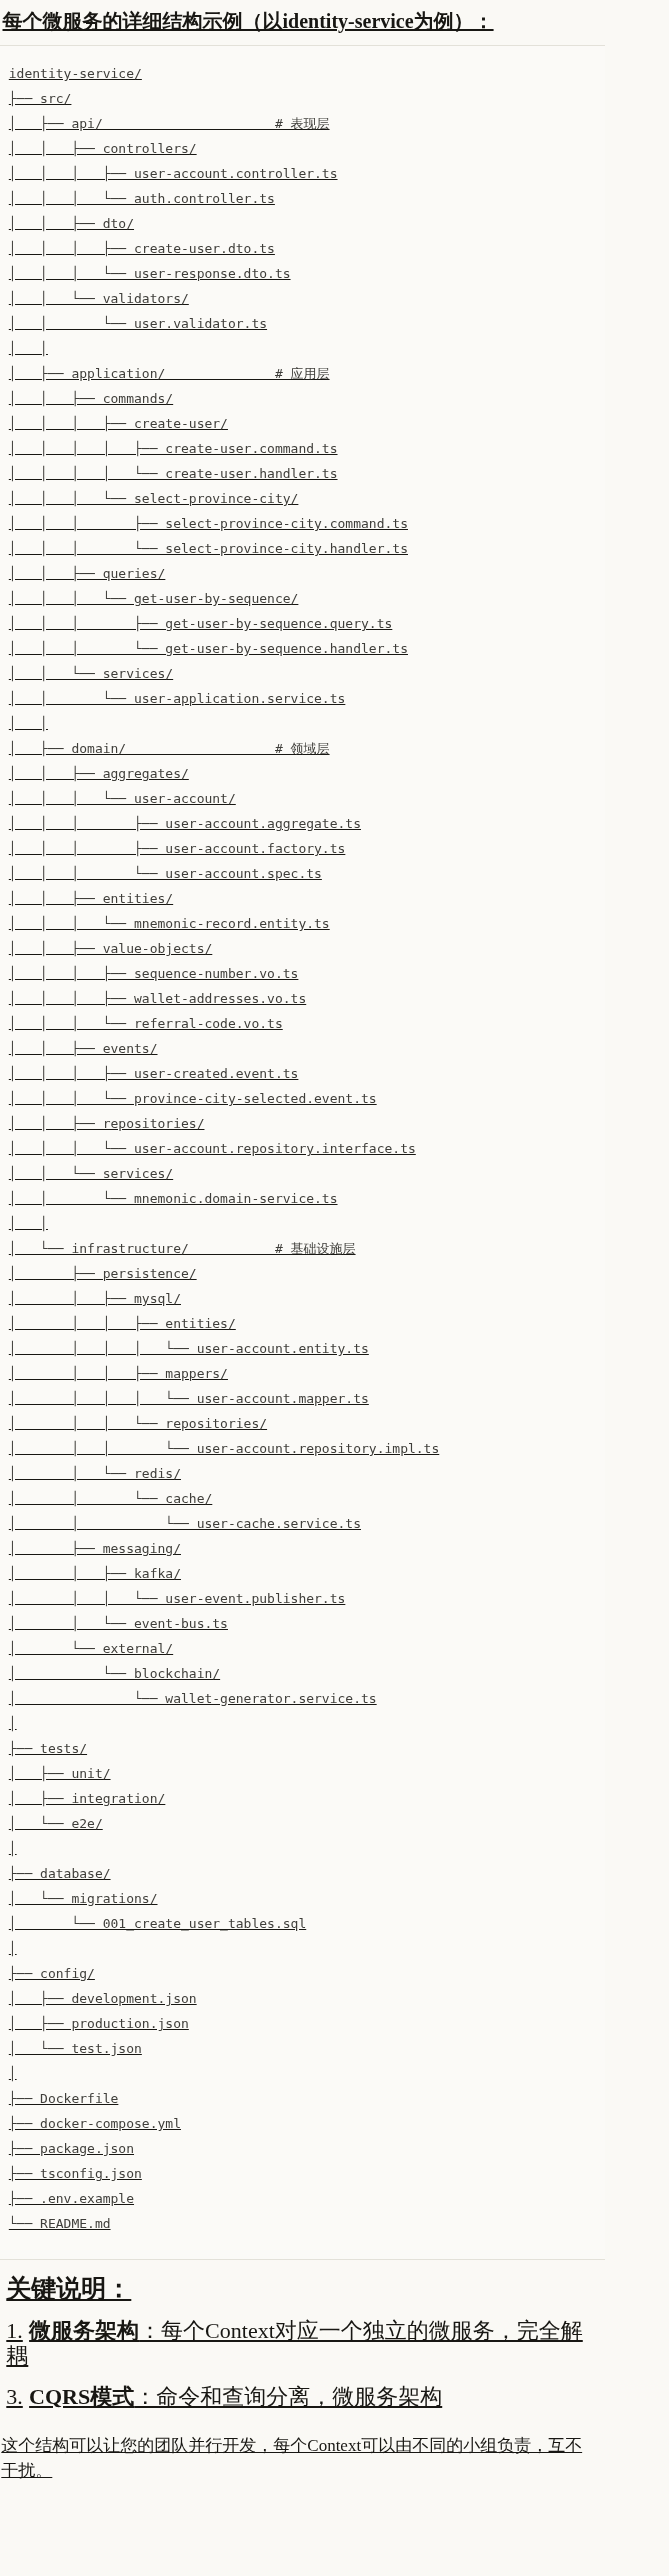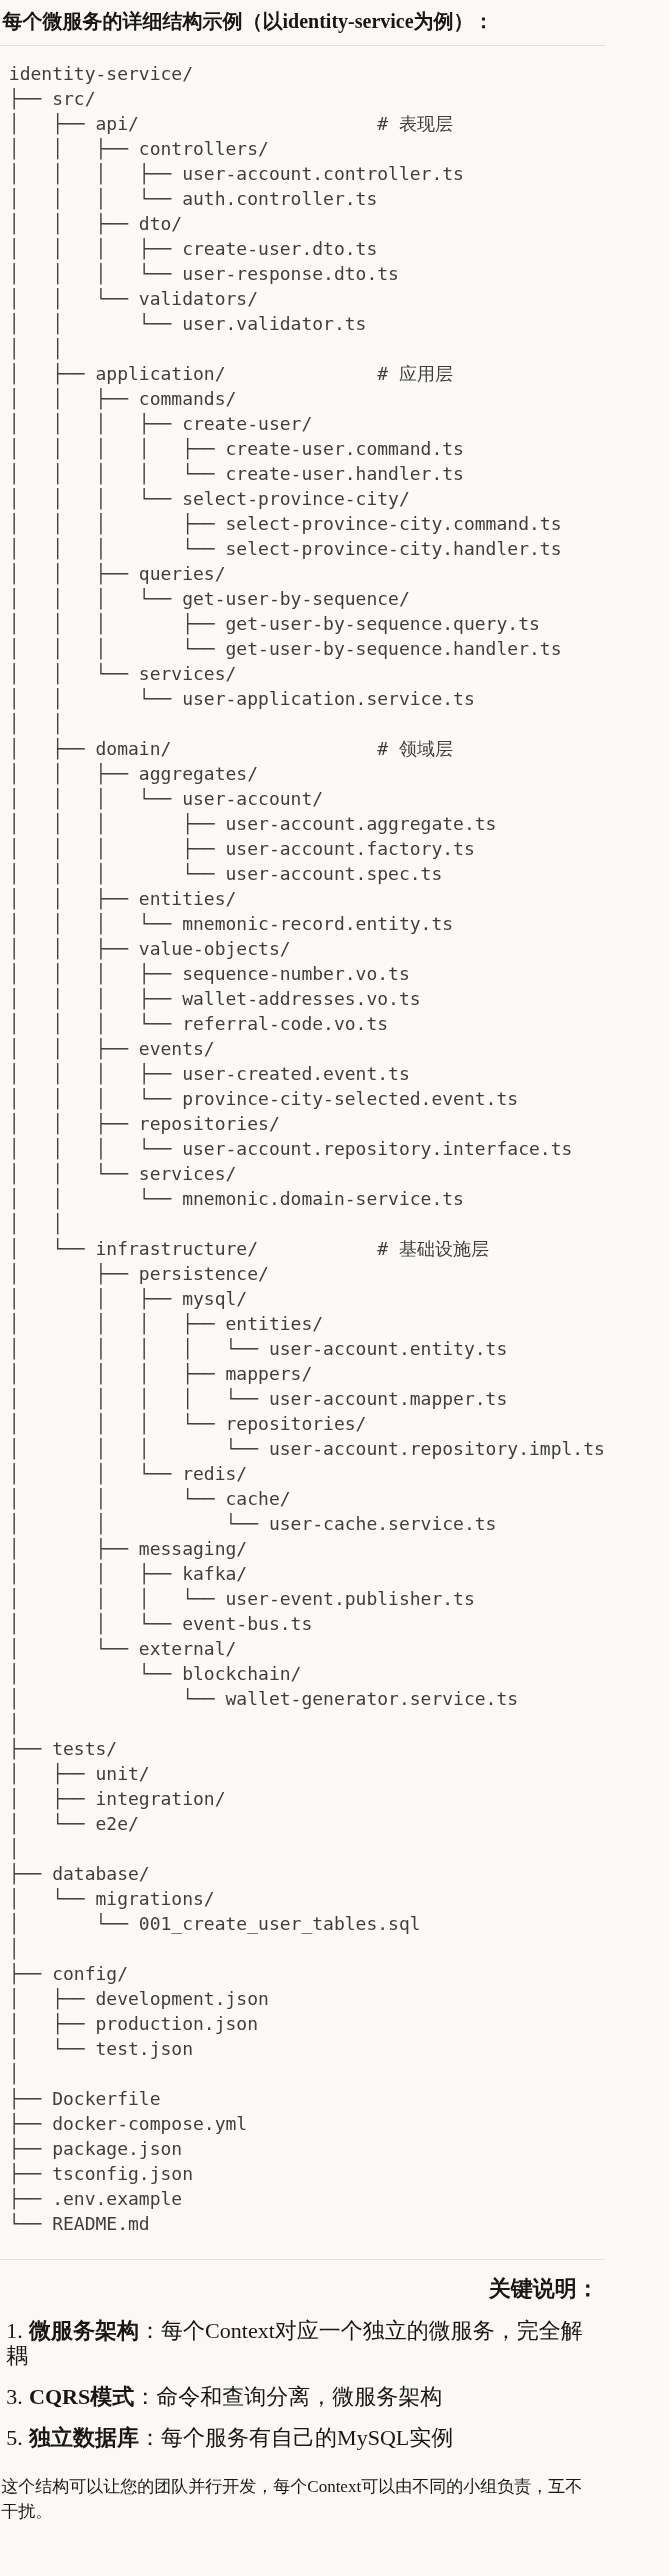--- a/index.html
+++ b/index.html
@@ -7,47 +7,46 @@
     --tree_text:#3f3e3a; --text:#181713;
   }
   *{box-sizing:border-box;}
   html,body{margin:0;padding:0;}
   body{
     width:669px;height:2576px;overflow:hidden;
     background:var(--page_bg);
     font-family:"Liberation Serif","DejaVu Serif",serif;
     color:var(--text);
   }
-  .page{width:605px;height:2576px;position:relative;}
+  .page{width:605px;height:2576px;position:relative;text-decoration:underline;}
   h1.title{
     margin:0;padding:8.8px 10px 11.3px 2.5px;
     font-size:20px;line-height:25px;font-weight:700;
     color:var(--text);
     font-family:"Liberation Serif","DejaVu Serif",serif;
   }
   .code-block{
     background:var(--code_bg);
     border-top:0.6px solid var(--border);
     border-bottom:0.6px solid var(--border);
     padding:15px 0 22.5px 8.8px;
     overflow:hidden;
   }
   pre.tree{
     margin:0;
     font-family:"DejaVu Sans Mono","Liberation Mono",monospace;
-    font-size:18px;line-height:25px;
+    font-size:13px;line-height:25px;
     color:var(--tree_text);
     white-space:pre;
   }
   .notes{padding:16.3px 6.3px 0 6.3px;}
   h2.notes-heading{
     margin:0 0 17.5px 0;
-    font-size:22px;line-height:25px;font-weight:700;
+    font-size:25px;line-height:25px;font-weight:700;
     color:var(--text);
-    text-align:right;
   }
   .note{
     font-size:22px;line-height:25px;
     margin:0 0 15.6px 0;
     color:var(--text);
   }
   .note .num{margin-right:6.3px;}
   .note b{font-weight:700;}
   .closing{
     margin:24px 0 0 -5px;
@@ -154,21 +153,18 @@
 
   <div class="notes">
     <h2 class="notes-heading">关键说明：</h2>
 
     <div class="note">
       <span class="num">1.</span><b>微服务架构</b><span>：每个Context对应一个独立的微服务，完全解耦</span>
     </div>
     <div class="note">
       <span class="num">3.</span><b>CQRS模式</b><span>：命令和查询分离，微服务架构</span>
     </div>
-    <div class="note">
-      <span class="num">5.</span><b>独立数据库</b><span>：每个服务有自己的MySQL实例</span>
-    </div>
 
     <p class="closing">这个结构可以让您的团队并行开发，每个Context可以由不同的小组负责，互不干扰。</p>
   </div>
 
 </div>
 
 
 </body></html>

